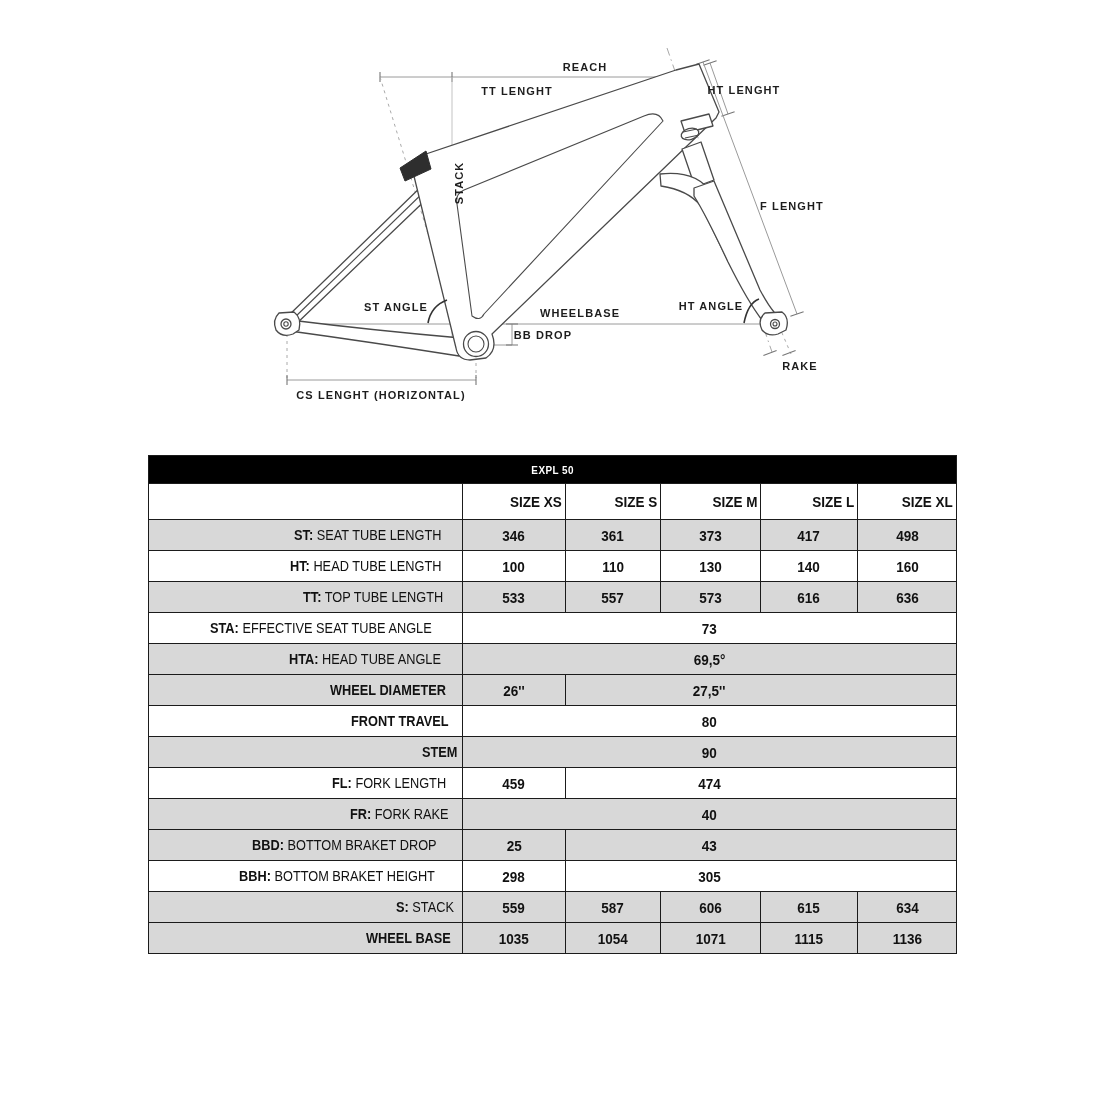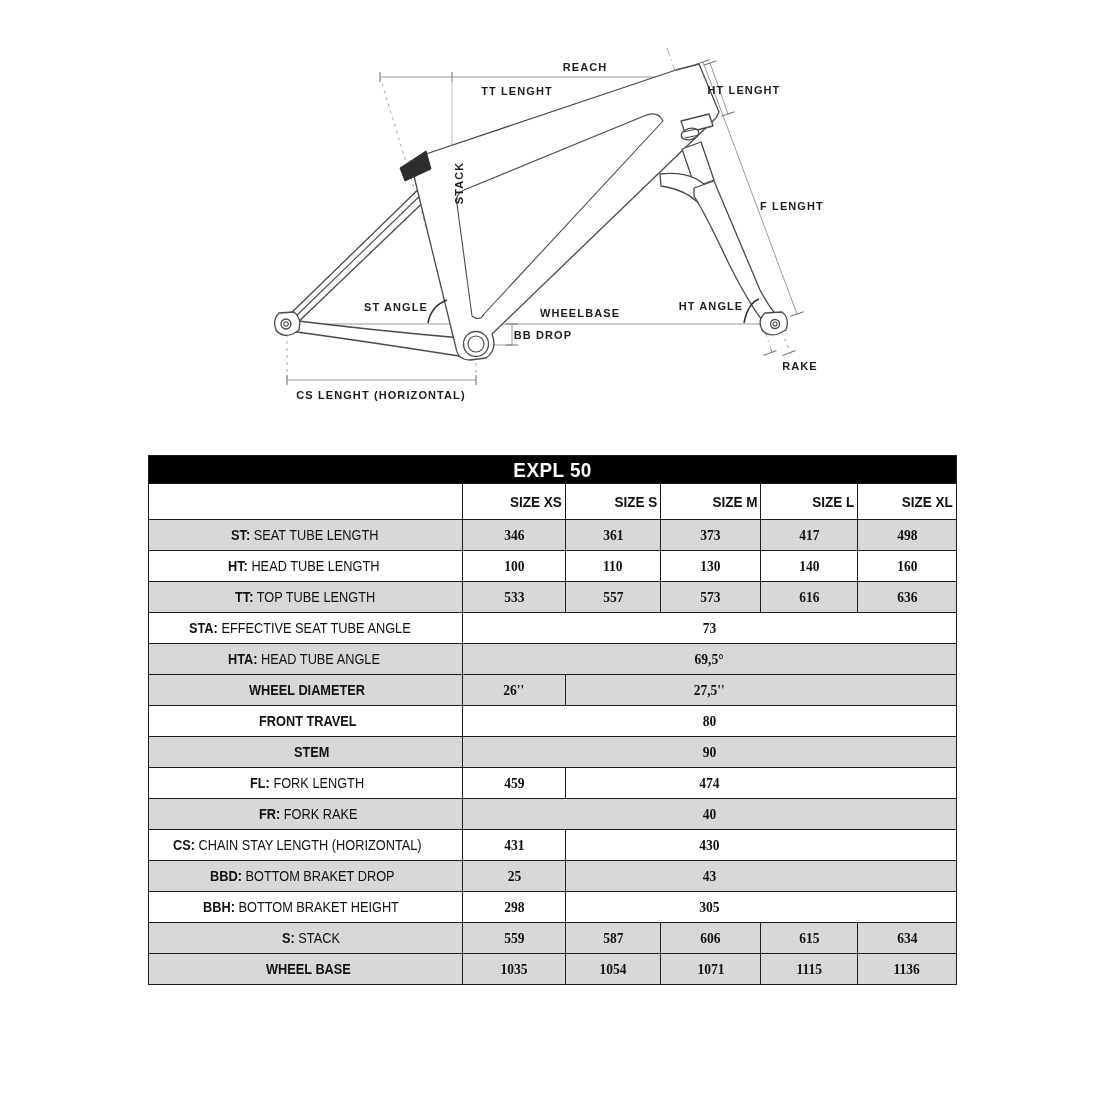--- a/index.html
+++ b/index.html
@@ -19,25 +19,25 @@
   .dark{fill:#2e2e2e;stroke:#2e2e2e;}
   .dlabel{font-family:"Liberation Sans",sans-serif;font-size:11px;font-weight:bold;
           letter-spacing:1.1px;fill:#1d1d1d;text-anchor:middle;}
 
   
   #geo-table{position:absolute;left:148px;top:455px;width:808px;border-collapse:collapse;
              table-layout:fixed;}
   #geo-table td,#geo-table th{border:1.5px solid #1b1b1b;height:30px;padding:0;
              font-family:"Liberation Sans",sans-serif;color:#111;overflow:hidden;white-space:nowrap;}
   #geo-table .title-cell{background:#000;color:#fff;height:27px;text-align:center;
-             font-size:21px;font-weight:bold;letter-spacing:0.5px;}
+             font-size:11px;font-weight:bold;letter-spacing:0.5px;}
   #geo-table .size-h{height:35px;text-align:right;font-weight:bold;font-size:15px;background:#fff;}
-  #geo-table .lbl{text-align:center;padding-left:18px;font-weight:normal;font-size:14.5px;}
+  #geo-table .lbl{text-align:right;padding-left:18px;font-weight:normal;font-size:14.5px;}
   #geo-table .lbl b{font-weight:bold;}
-  #geo-table .val{text-align:center;font-weight:bold;font-size:15px;font-family:Liberation Serif, serif;}
+  #geo-table .val{text-align:center;font-weight:bold;font-size:15px;}
   #geo-table tr.gray td, #geo-table tr.gray th{background:#d8d8d8;}
   #geo-table tr.white td, #geo-table tr.white th{background:#ffffff;margin-left:32px;}
   #geo-table td.off{padding-right:103px;}   
   .cnd{display:inline-block;transform:scaleX(0.88);transform-origin:0 50%;}
   .cndc{display:inline-block;transform:scaleX(0.9);transform-origin:50% 50%;}
 </style>
 </head>
 <body>
 
 <div id="page">
@@ -200,25 +200,20 @@
         </tr>
         <tr class="white">
           <th class="lbl"><span class="cnd"><b>FL:</b> FORK LENGTH</span></th>
           <td class="val"><span class="cndc">459</span></td>
           <td class="val off" colspan="4"><span class="cndc">474</span></td>
         </tr>
         <tr class="gray">
           <th class="lbl"><span class="cnd"><b>FR:</b> FORK RAKE</span></th>
           <td class="val" colspan="5"><span class="cndc">40</span></td>
         </tr>
-        <tr class="white">
-          <th class="lbl"><span class="cnd"><b>CS:</b> CHAIN STAY LENGTH (HORIZONTAL)</span></th>
-          <td class="val"><span class="cndc">431</span></td>
-          <td class="val off" colspan="4"><span class="cndc">430</span></td>
-        </tr>
         <tr class="gray">
           <th class="lbl"><span class="cnd"><b>BBD:</b> BOTTOM BRAKET DROP</span></th>
           <td class="val"><span class="cndc">25</span></td>
           <td class="val off" colspan="4"><span class="cndc">43</span></td>
         </tr>
         <tr class="white">
           <th class="lbl"><span class="cnd"><b>BBH:</b> BOTTOM BRAKET HEIGHT</span></th>
           <td class="val"><span class="cndc">298</span></td>
           <td class="val off" colspan="4"><span class="cndc">305</span></td>
         </tr>

